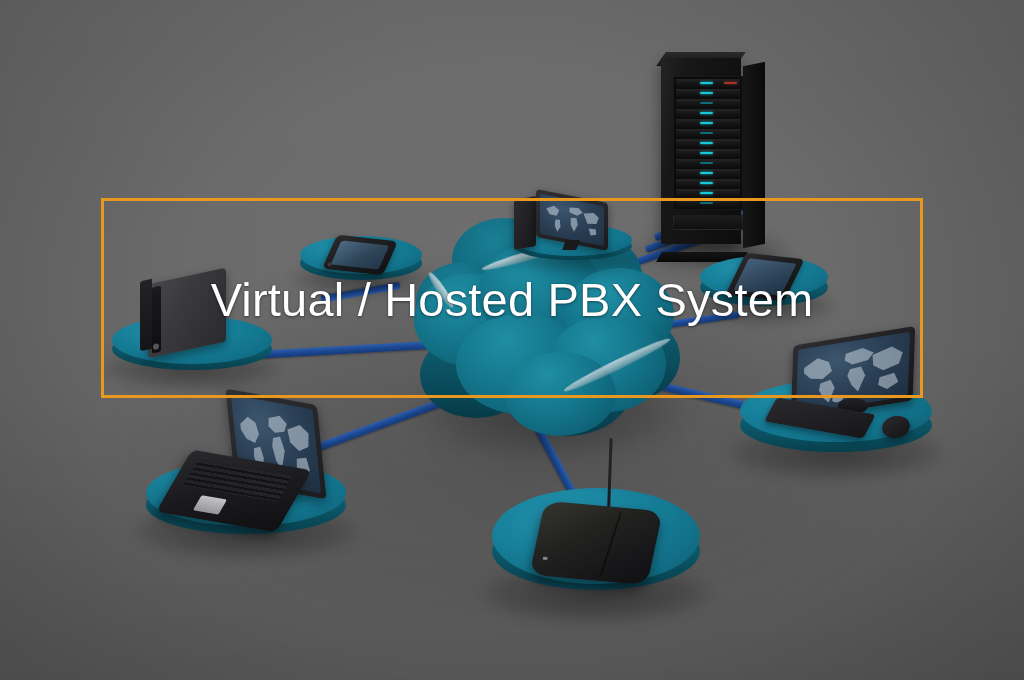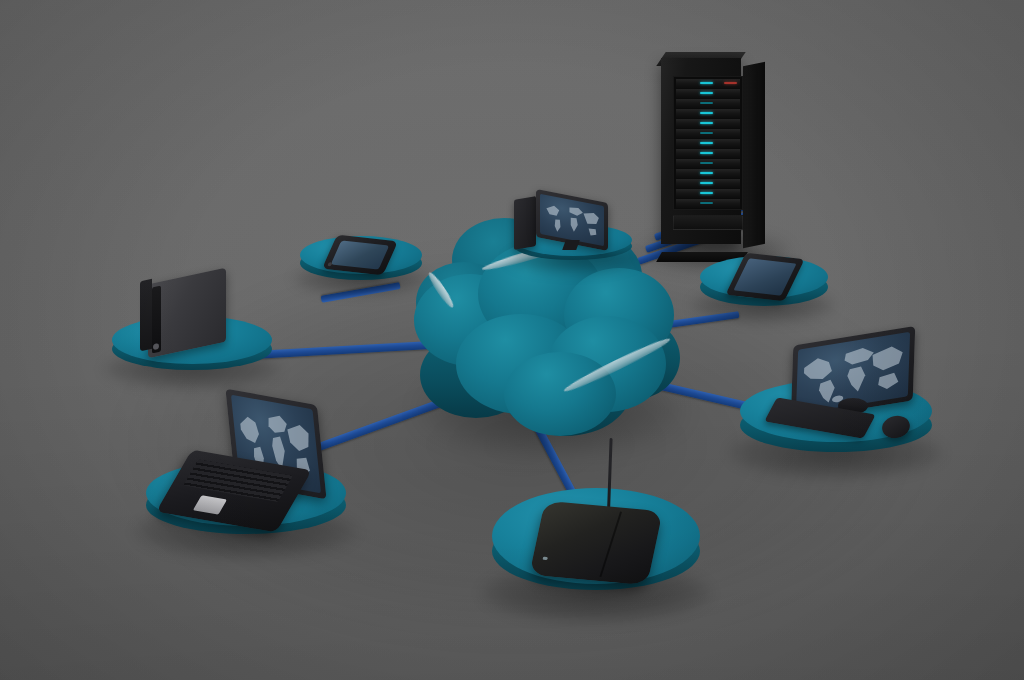--- a/index.html
+++ b/index.html
@@ -433,14 +433,17 @@
                 background:linear-gradient(160deg,#2a2a2e 0%,#17171a 100%);
                 border-radius:4px; transform: skewX(-28deg) skewY(9deg); box-shadow:0 3px 6px rgba(0,0,0,.4);"></div>
 
     <div style="position:absolute; left:142px; top:80px; width:28px; height:22px;
                 background:linear-gradient(160deg,#2b2b2f 0%,#151518 100%);
                 border-radius:50%; transform: rotate(-12deg); box-shadow:0 3px 6px rgba(0,0,0,.4);"></div>
   </div>
 
   <div class="bg-vignette"></div>
 
+  <div id="banner">
+    <div id="banner-title">Virtual / Hosted PBX System</div>
+  </div>
 
 </div>
 
 </body></html>

